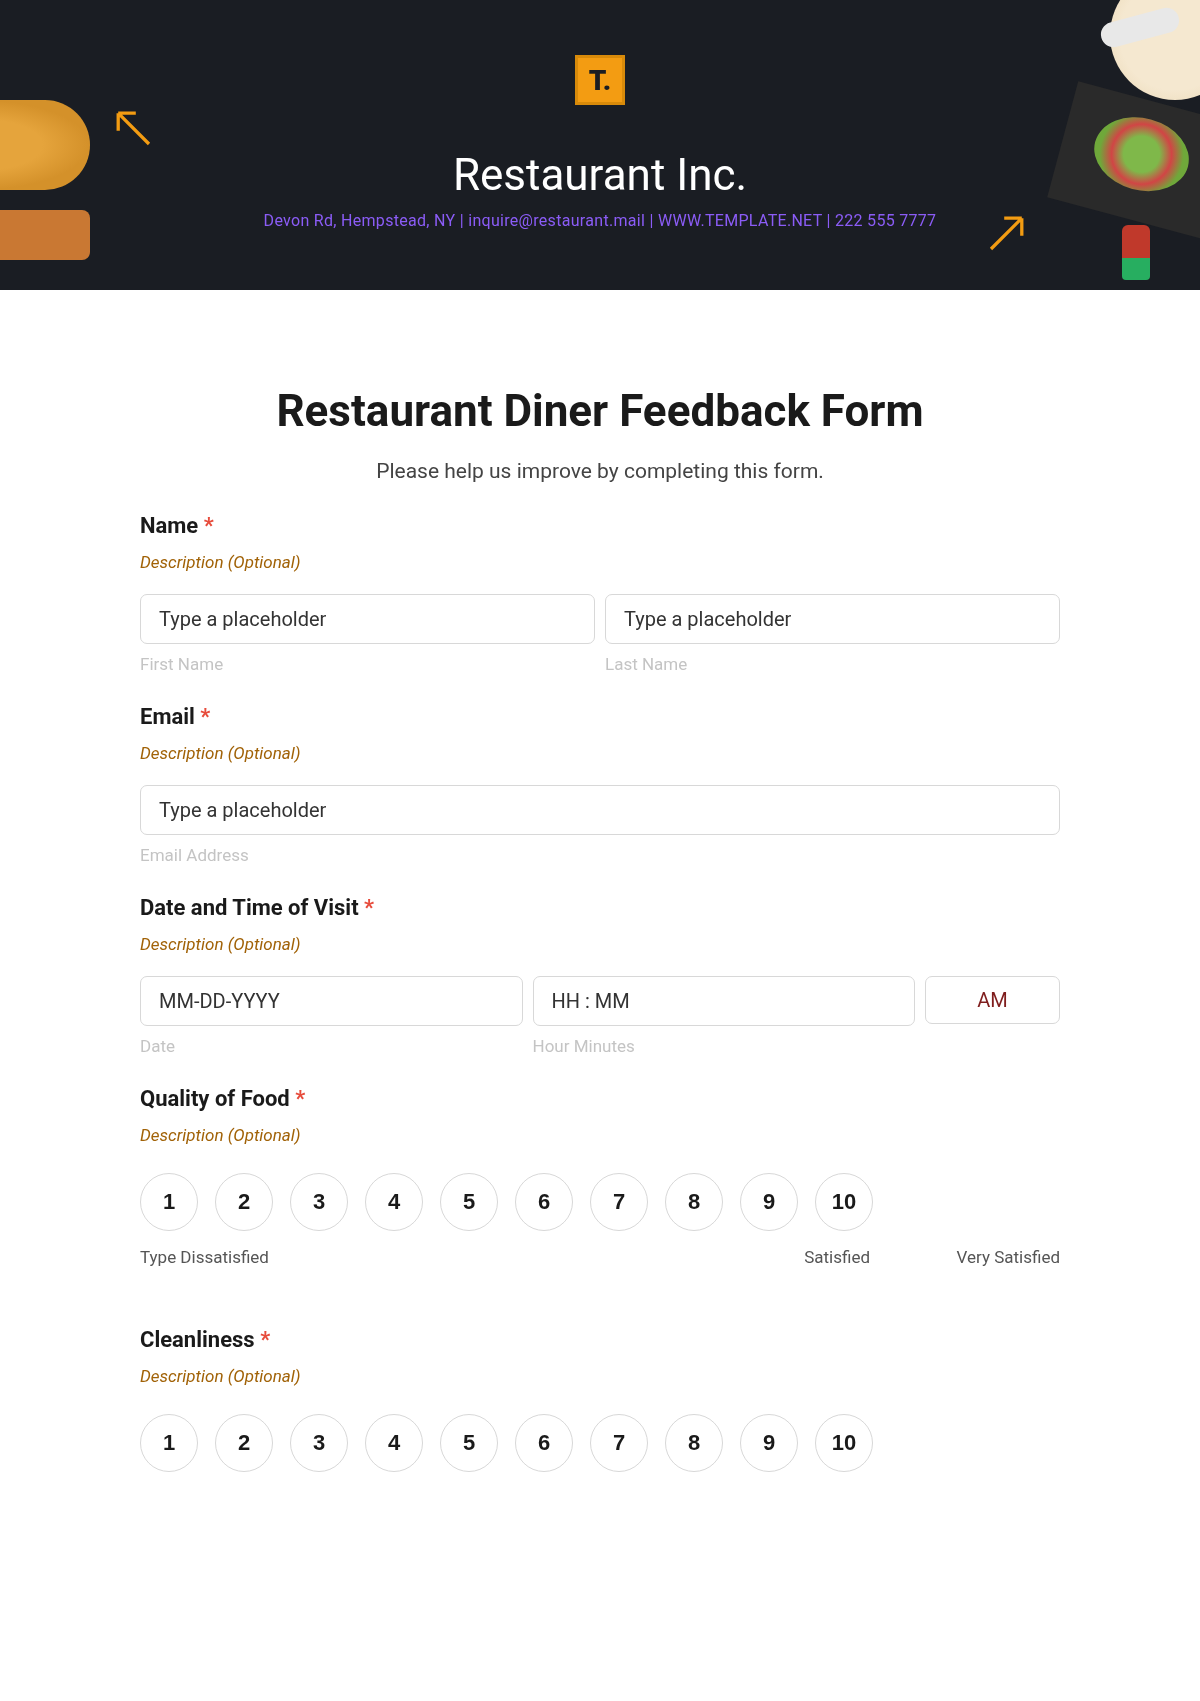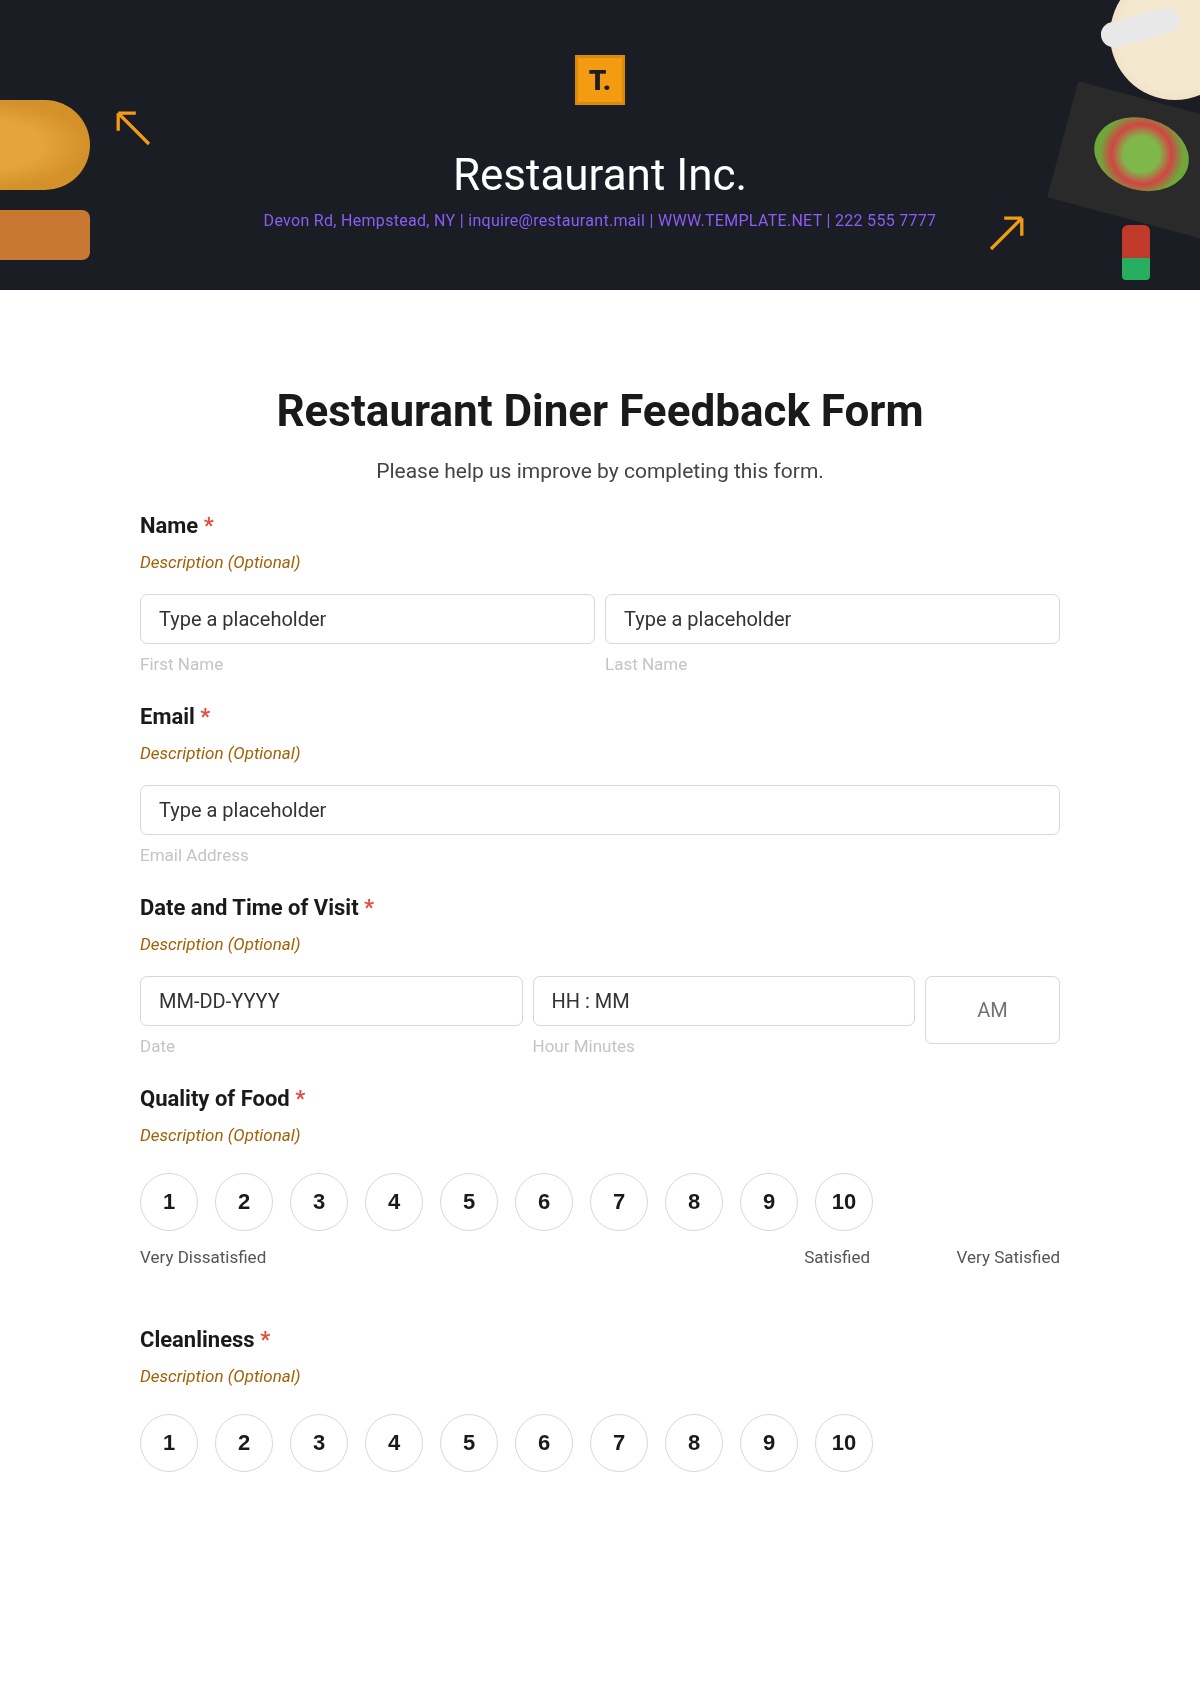--- a/index.html
+++ b/index.html
@@ -196,28 +196,28 @@
       font-size: 20px;
       color: #333;
       font-family: inherit;
       outline: none;
     }
     .text-input::placeholder {
       color: #333;
     }
     .ampm-box {
       width: 100%;
-      height: 68px;
+      height: 48px;
       border: 1px solid #d8d8d8;
       border-radius: 7px;
       display: flex;
       align-items: center;
       justify-content: center;
       font-size: 20px;
-      color: #737373;
+      color: #7f1d1d;
       cursor: pointer;
     }
     .sub-label {
       font-size: 17px;
       color: #c4c4c4;
       margin-top: 10px;
     }
     .rating-row {
       display: flex;
       gap: 17px;
@@ -342,21 +342,21 @@
       <button class="rating-circle">3</button>
       <button class="rating-circle">4</button>
       <button class="rating-circle">5</button>
       <button class="rating-circle">6</button>
       <button class="rating-circle">7</button>
       <button class="rating-circle">8</button>
       <button class="rating-circle">9</button>
       <button class="rating-circle">10</button>
     </div>
     <div class="rating-labels">
-      <div class="rating-label-left">Very Dissatisfied</div>
+      <div class="rating-label-left">Type Dissatisfied</div>
       <div class="rating-label-mid">Satisfied</div>
       <div class="rating-label-right">Very Satisfied</div>
     </div>
   </div>
 
   <div class="field-group mt-small">
     <div class="field-label"><span>Cleanliness</span> <span class="required">*</span></div>
     <div class="field-desc">Description (Optional)</div>
     <div class="rating-row">
       <button class="rating-circle">1</button>

